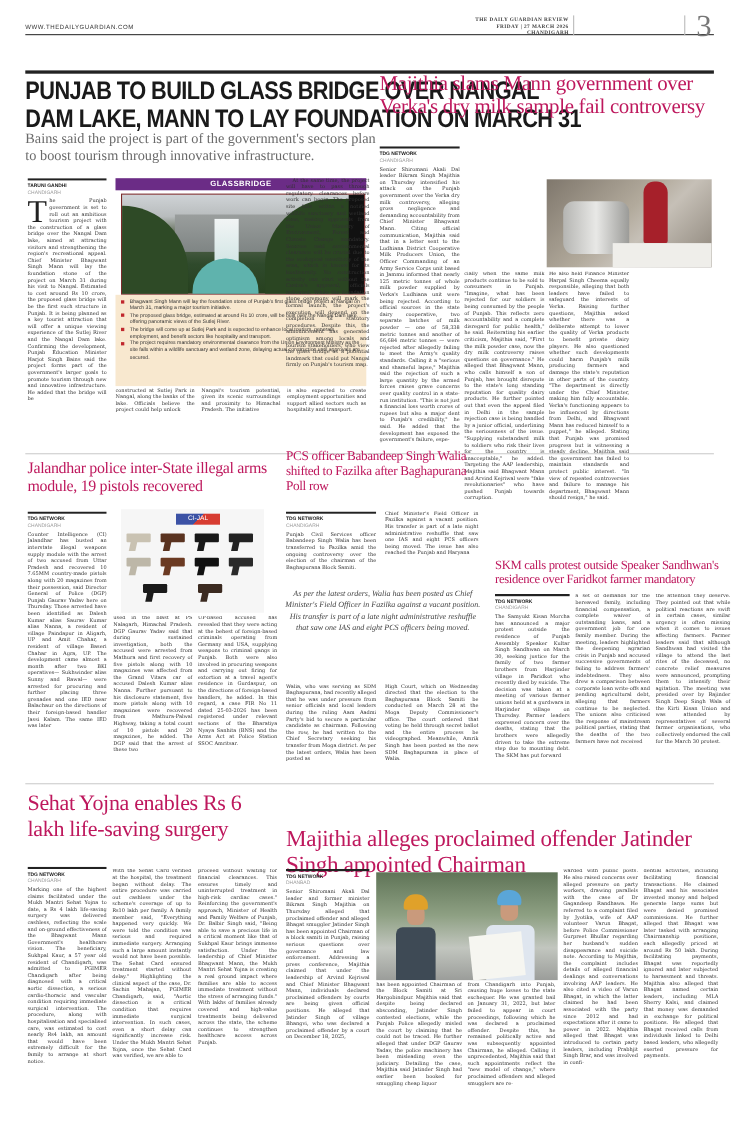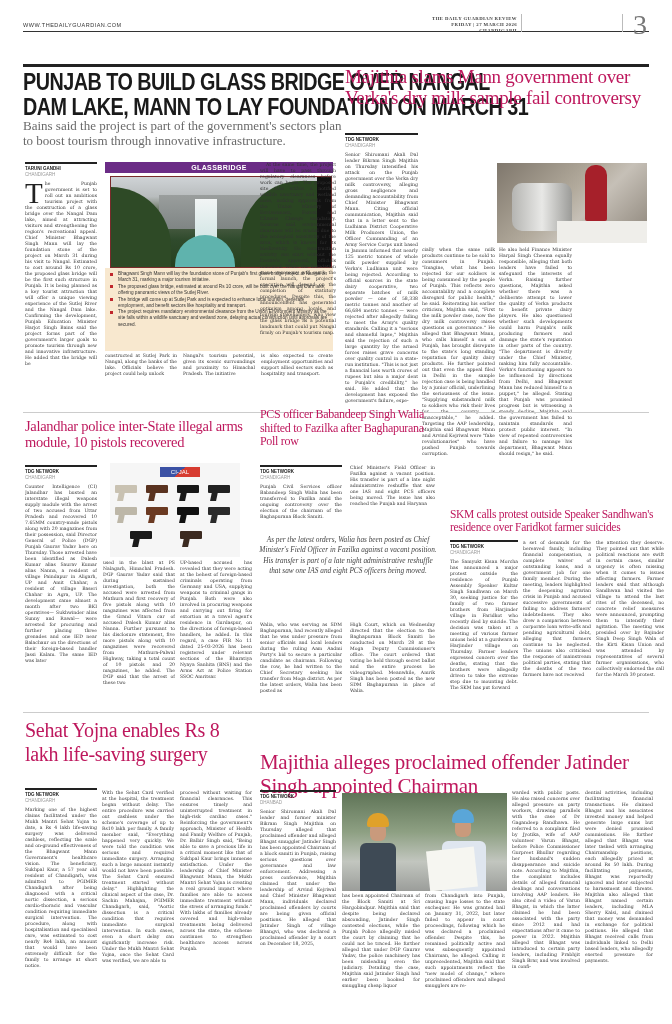--- a/index.html
+++ b/index.html
@@ -112,21 +112,21 @@
 <div class="abs photo milk-photo">
   <div class="milk-drum"></div>
   <div class="milk-person"></div>
   <div class="milk-pour"></div>
 </div>
 <div class="col" style="left:422px;top:247px;width:73px;height:231px">cially when the same milk products continue to be sold to consumers in Punjab. "Imagine, what has been rejected for our soldiers is being consumed by the people of Punjab. This reflects zero accountability and a complete disregard for public health," he said. Reiterating his earlier criticism, Majithia said, "First the milk powder case, now the dry milk controversy raises questions on governance." He alleged that Bhagwant Mann, who calls himself a son of Punjab, has brought disrepute to the state's long standing reputation for quality dairy products. He further pointed out that even the appeal filed in Delhi in the sample rejection case is being handled by a junior official, underlining the seriousness of the issue. "Supplying substandard milk to soldiers who risk their lives for the country is unacceptable," he added. Targeting the AAP leadership, Majithia said Bhagwant Mann and Arvind Kejriwal were "fake revolutionaries" who have pushed Punjab towards corruption.</div>
 <div class="col" style="left:499px;top:247px;width:73px;height:231px">He also held Finance Minister Harpal Singh Cheema equally responsible, alleging that both leaders have failed to safeguard the interests of Verka. Raising further questions, Majithia asked whether there was a deliberate attempt to lower the quality of Verka products to benefit private dairy players. He also questioned whether such developments could harm Punjab's milk producing farmers and damage the state's reputation in other parts of the country. "The department is directly under the Chief Minister, making him fully accountable. Verka's functioning appears to be influenced by directions from Delhi, and Bhagwant Mann has reduced himself to a puppet," he alleged. Stating that Punjab was promised progress but is witnessing a steady decline, Majithia said the government has failed to maintain standards and protect public interest. "In view of repeated controversies and failure to manage his department, Bhagwant Mann should resign," he said.</div>
 
 <div class="rule" style="left:23px;top:412px;width:626px"></div>
 
-<div class="h2" style="left:25px;top:418px;width:230px;font-size:14.5px;line-height:16px">Jalandhar police inter-State illegal arms module, 10 pistols recovered</div>
+<div class="h2" style="left:25px;top:418px;width:230px;font-size:14.5px;line-height:16px">Jalandhar police inter-State illegal arms module, 19 pistols recovered</div>
 <div class="col" style="left:25px;top:465px;width:72px;height:240px">
   <div class="byline">
       <div>TDG NETWORK</div>
       <span>CHANDIGARH</span>
     </div>
   <span>Counter Intelligence (CI) Jalandhar has busted an interstate illegal weapons supply module with the arrest of two accused from Uttar Pradesh and recovered 10 7.65MM country-made pistols along with 20 magazines from their possession, said Director General of Police (DGP) Punjab Gaurav Yadav here on Thursday. Those arrested have been identified as Dalesh Kumar alias Saurav Kumar alias Nanna, a resident of village Paindapur in Aligarh, UP and Amit Chahar, a resident of village Baseri Chahar in Agra, UP. The development came almost a month after two BKI operatives— Sukhwinder alias Sunny and Rawal— were arrested for procuring and further placing three grenades and one IED near Balachaur on the directions of their foreign-based handler Jassi Kalam. The same IED was later</span>
 </div>
 <div class="abs photo guns-photo">
   <div class="cijal">CI-JAL</div>
   <div class="gun" style="left:5px;top:22px;background:#c9c2b2"></div>
@@ -149,34 +149,34 @@
       <div>TDG NETWORK</div>
       <span>CHANDIGARH</span>
     </div>
   <span>Punjab Civil Services officer Babandeep Singh Walia has been transferred to Fazilka amid the ongoing controversy over the election of the chairman of the Baghapurana Block Samiti.</span>
 </div>
 <div class="col" style="left:350px;top:465px;width:85px;height:68px">Chief Minister's Field Officer in Fazilka against a vacant position. His transfer is part of a late night administrative reshuffle that saw one IAS and eight PCS officers being moved. The issue has also reached the Punjab and Haryana</div>
 <div class="abs quote">As per the latest orders, Walia has been posted as Chief Minister's Field Officer in Fazilka against a vacant position. His transfer is part of a late night administrative reshuffle that saw one IAS and eight PCS officers being moved.</div>
 <div class="col" style="left:260px;top:622px;width:82px;height:84px">Walia, who was serving as SDM Baghapurana, had recently alleged that he was under pressure from senior officials and local leaders during the ruling Aam Aadmi Party's bid to secure a particular candidate as chairman. Following the row, he had written to the Chief Secretary seeking his transfer from Moga district. As per the latest orders, Walia has been posted as</div>
 <div class="col" style="left:350px;top:622px;width:85px;height:84px">High Court, which on Wednesday directed that the election to the Baghapurana Block Samiti be conducted on March 28 at the Moga Deputy Commissioner's office. The court ordered that voting be held through secret ballot and the entire process be videographed. Meanwhile, Amrik Singh has been posted as the new SDM Baghapurana in place of Walia.</div>
 
-<div class="h2 farmer-head">SKM calls protest outside Speaker Sandhwan's residence over Faridkot farmer suicides</div>
+<div class="h2 farmer-head">SKM calls protest outside Speaker Sandhwan's residence over Faridkot farmer mandatory</div>
 <div class="col" style="left:450px;top:540px;width:68px;height:166px">
   <div class="byline">
       <div>TDG NETWORK</div>
       <span>CHANDIGARH</span>
     </div>
   <span>The Samyukt Kisan Morcha has announced a major protest outside the residence of Punjab Assembly Speaker Kultar Singh Sandhwan on March 30, seeking justice for the family of two farmer brothers from Harjinder village in Faridkot who recently died by suicide. The decision was taken at a meeting of various farmer unions held at a gurdwara in Harjinder village on Thursday. Farmer leaders expressed concern over the deaths, stating that the brothers were allegedly driven to take the extreme step due to mounting debt. The SKM has put forward</span>
 </div>
 <div class="col" style="left:523px;top:540px;width:68px;height:166px">a set of demands for the bereaved family, including financial compensation, a complete waiver of outstanding loans, and a government job for one family member. During the meeting, leaders highlighted the deepening agrarian crisis in Punjab and accused successive governments of failing to address farmers' indebtedness. They also drew a comparison between corporate loan write-offs and pending agricultural debt, alleging that farmers continue to be neglected. The unions also criticised the response of mainstream political parties, stating that the deaths of the two farmers have not received</div>
 <div class="col" style="left:596px;top:540px;width:68px;height:166px">the attention they deserve. They pointed out that while political reactions are swift in certain cases, similar urgency is often missing when it comes to issues affecting farmers. Farmer leaders said that although Sandhwan had visited the village to attend the last rites of the deceased, no concrete relief measures were announced, prompting them to intensify their agitation. The meeting was presided over by Rajinder Singh Deep Singh Wala of the Kirti Kisan Union and was attended by representatives of several farmer organisations, who collectively endorsed the call for the March 30 protest.</div>
 
 <div class="rule" style="left:23px;top:712px;width:626px"></div>
 
-<div class="h2" style="left:25px;top:718px;width:225px;font-size:20px;line-height:24px">Sehat Yojna enables Rs 8 lakh life-saving surgery</div>
+<div class="h2" style="left:25px;top:718px;width:225px;font-size:20px;line-height:24px">Sehat Yojna enables Rs 6 lakh life-saving surgery</div>
 <div class="col" style="left:25px;top:788px;width:72px;height:215px">
   <div class="byline">
       <div>TDG NETWORK</div>
       <span>CHANDIGARH</span>
     </div>
   <span>Marking one of the highest claims facilitated under the Mukh Mantri Sehat Yojna to date, a Rs 4 lakh life-saving surgery was delivered cashless, reflecting the scale and on-ground effectiveness of the Bhagwant Mann Government's healthcare vision. The beneficiary, Sukhpal Kaur, a 57 year old resident of Chandigarh, was admitted to PGIMER Chandigarh after being diagnosed with a critical aortic dissection, a serious cardio-thoracic and vascular condition requiring immediate surgical intervention. The procedure, along with hospitalisation and specialised care, was estimated to cost nearly Rs4 lakh, an amount that would have been extremely difficult for the family to arrange at short notice.</span>
 </div>
 <div class="col" style="left:102px;top:790px;width:72px;height:213px">With the Sehat Card verified at the hospital, the treatment began without delay. The entire procedure was carried out cashless under the scheme's coverage of up to Rs10 lakh per family. A family member said, "Everything happened very quickly. We were told the condition was serious and required immediate surgery. Arranging such a large amount instantly would not have been possible. The Sehat Card ensured treatment started without delay." Highlighting the clinical aspect of the case, Dr. Sachin Mahajan, PGIMER Chandigarh, said, "Aortic dissection is a critical condition that requires immediate surgical intervention. In such cases, even a short delay can significantly increase risk. Under the Mukh Mantri Sehat Yojna, once the Sehat Card was verified, we are able to</div>
 <div class="col" style="left:180px;top:790px;width:72px;height:213px">proceed without waiting for financial clearances. This ensures timely and uninterrupted treatment in high-risk cardiac cases." Reinforcing the government's approach, Minister of Health and Family Welfare of Punjab, Dr. Balbir Singh said, "Being able to save a precious life in a critical moment like that of Sukhpal Kaur brings immense satisfaction. Under the leadership of Chief Minister Bhagwant Mann, the Mukh Mantri Sehat Yojna is creating a real ground impact where families are able to access immediate treatment without the stress of arranging funds." With lakhs of families already covered and high-value treatments being delivered across the state, the scheme continues to strengthen healthcare access across Punjab.</div>
 

